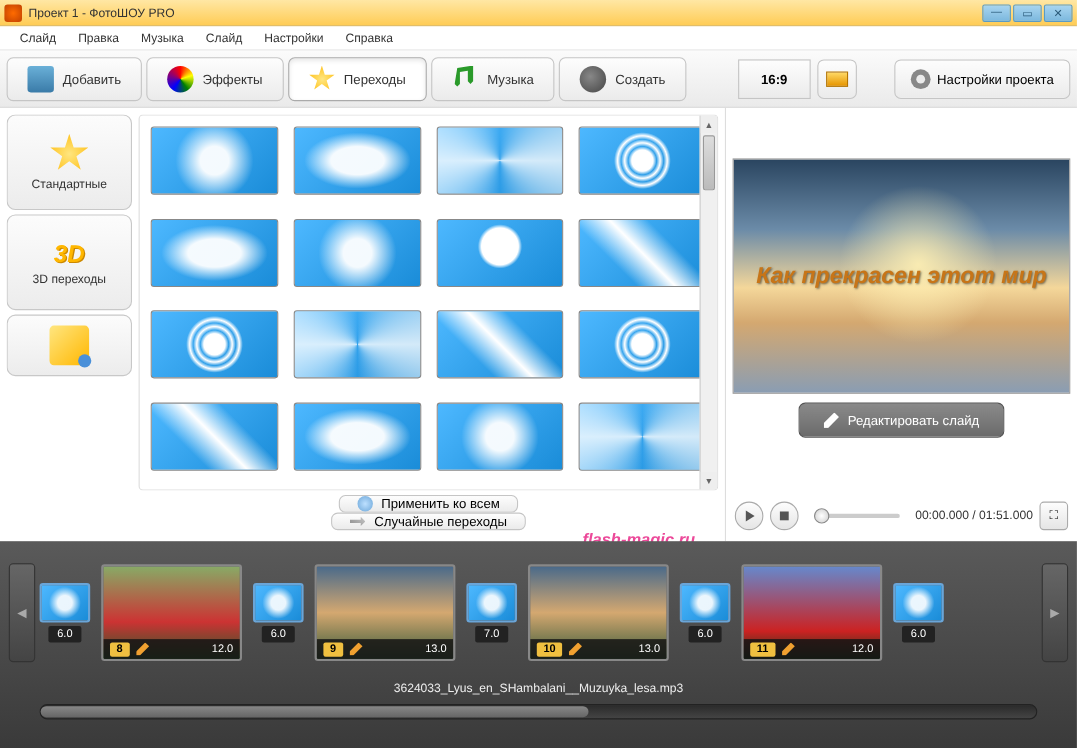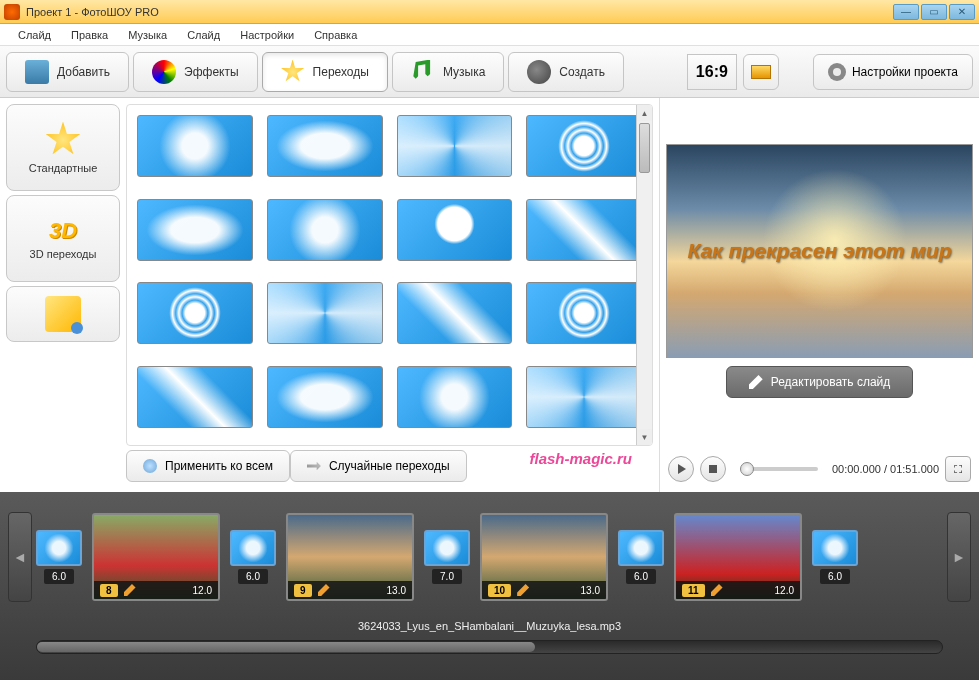--- a/index.html
+++ b/index.html
@@ -20,21 +20,21 @@
 .toolbar { height: 52px; background: linear-gradient(#fbfbfb, #eaeaea); border-bottom: 1px solid #ccc; display: flex; align-items: center; padding: 4px 6px; gap: 4px; }
 .tool-tab { display: flex; align-items: center; gap: 8px; height: 40px; padding: 0 18px; border: 1px solid #c5c5c5; border-radius: 6px; background: linear-gradient(#fdfdfd, #ebebeb); font-size: 12px; color: #333; cursor: pointer; }
 .tool-tab.active { background: #fff; border: 1px solid #aaa; box-shadow: inset 0 2px 5px rgba(0,0,0,0.1); }
 .tool-icon { width: 24px; height: 24px; border-radius: 3px; }
 .ic-add { background: linear-gradient(#6ab0d8, #3a7ba8); }
 .ic-fx { background: conic-gradient(red, yellow, green, blue, purple, red); border-radius: 50%; }
 .ic-trans { background: radial-gradient(circle, #ffe680, #ffb700); clip-path: polygon(50% 0%, 61% 35%, 98% 35%, 68% 57%, 79% 91%, 50% 70%, 21% 91%, 32% 57%, 2% 35%, 39% 35%); }
 .ic-music { background: #2a9a2a; clip-path: polygon(20% 10%, 80% 0%, 80% 60%, 70% 70%, 60% 60%, 60% 20%, 30% 25%, 30% 70%, 20% 80%, 10% 70%); }
 .ic-create { background: radial-gradient(circle at 40% 40%, #888, #444); border-radius: 50%; }
 .toolbar-right { margin-left: auto; display: flex; gap: 6px; align-items: center; }
-.ratio-btn { height: 36px; padding: 0 8px; border: 1px solid #c5c5c5; border-radius: 0; background: linear-gradient(#fdfdfd, #ebebeb); font-size: 16px; font-weight: bold; cursor: pointer; display: flex; align-items: center; }
+.ratio-btn { height: 36px; padding: 0 20px; border: 1px solid #c5c5c5; border-radius: 0; background: linear-gradient(#fdfdfd, #ebebeb); font-size: 12px; font-weight: bold; cursor: pointer; display: flex; align-items: center; }
 .picbtn { width: 36px; height: 36px; border: 1px solid #c5c5c5; border-radius: 6px; background: linear-gradient(#fdfdfd, #ebebeb); display: flex; align-items: center; justify-content: center; cursor: pointer; }
 .picbtn-inner { width: 20px; height: 14px; background: linear-gradient(#ffd966, #e69500); border: 1px solid #b37400; }
 .settings-btn { height: 36px; padding: 0 14px; border: 1px solid #c5c5c5; border-radius: 6px; background: linear-gradient(#fdfdfd, #ebebeb); font-size: 12px; display: flex; align-items: center; gap: 6px; cursor: pointer; margin-left: 28px; }
 .gear-icon { width: 18px; height: 18px; background: #888; border-radius: 50%; position: relative; }
 .gear-icon::before { content: ''; position: absolute; inset: 5px; background: #ebebeb; border-radius: 50%; }
 
 
 .main { display: flex; height: 394px; }
 .left-panel { width: 660px; background: #fff; border-right: 1px solid #ddd; display: flex; flex-direction: column; padding: 6px; }
 .browser { flex: 1; display: flex; gap: 6px; overflow: hidden; }
@@ -54,21 +54,21 @@
 .thumb::after { content: ''; position: absolute; inset: 0; background: radial-gradient(circle at 50% 50%, rgba(255,255,255,0.95) 20%, transparent 55%); }
 .thumb.t2::after { background: radial-gradient(ellipse at 50% 50%, rgba(255,255,255,0.95) 30%, transparent 60%); }
 .thumb.t3::after { background: conic-gradient(from 0deg, transparent, white, transparent, white, transparent); opacity: 0.8; }
 .thumb.t4::after { background: radial-gradient(circle, white 15%, transparent 20%, white 25%, transparent 30%, white 35%, transparent 40%); }
 .thumb.t5::after { background: linear-gradient(45deg, transparent 30%, white 50%, transparent 70%); }
 .thumb.t6::after { background: radial-gradient(circle at 50% 40%, white 25%, transparent 30%); clip-path: polygon(20% 20%, 50% 0%, 80% 20%, 80% 60%, 50% 100%, 20% 60%); }
 .scrollbar { position: absolute; right: 0; top: 0; bottom: 0; width: 16px; background: #f0f0f0; border-left: 1px solid #ccc; }
 .scroll-thumb { position: absolute; left: 2px; right: 2px; top: 18px; height: 50px; background: linear-gradient(#ddd, #bbb); border: 1px solid #999; border-radius: 2px; }
 .scroll-arrow { position: absolute; left: 0; right: 0; height: 16px; background: #eee; display: flex; align-items: center; justify-content: center; font-size: 8px; color: #666; }
 
-.action-row { height: 40px; display: flex; gap: 0; padding: 4px 0 0 120px; }
+.action-row { height: 40px; display: flex; align-items: center; gap: 0; padding: 4px 0 0 120px; flex-direction: column; }
 .act-btn { height: 32px; padding: 0 16px; border: 1px solid #c5c5c5; border-radius: 6px; background: linear-gradient(#fdfdfd, #ebebeb); font-size: 12px; display: flex; align-items: center; gap: 8px; cursor: pointer; }
 .watermark { margin-left: auto; margin-right: 21px; font-size: 15px; font-weight: bold; color: #ec4899; font-style: italic; }
 
 
 .preview-panel { flex: 1; background: #fff; padding: 6px; display: flex; flex-direction: column; gap: 8px; }
 .preview-box { width: 100%; height: 214px; margin-top: 40px; border: 1px solid #999; background: linear-gradient(180deg, #2a4560 0%, #6b8ba8 30%, #f4d79a 55%, #d4a870 70%, #8a9db3 100%); position: relative; display: flex; align-items: center; justify-content: center; overflow: hidden; }
 .preview-box::before { content: ''; position: absolute; inset: 0; background: radial-gradient(circle at 55% 45%, rgba(255,240,180,0.9) 0%, transparent 35%); }
 .preview-text { position: relative; font-size: 21px; font-weight: bold; font-style: italic; color: #c77518; text-shadow: 1px 1px 2px rgba(0,0,0,0.5); white-space: nowrap; }
 .edit-slide-btn { align-self: center; padding: 8px 22px; border: 1px solid #555; border-radius: 6px; background: linear-gradient(#8a8a8a, #6a6a6a); color: #fff; font-size: 12px; display: flex; align-items: center; gap: 8px; cursor: pointer; }
 .pencil-icon { width: 14px; height: 14px; background: #fff; clip-path: polygon(0% 100%, 0% 70%, 70% 0%, 100% 30%, 30% 100%); }

